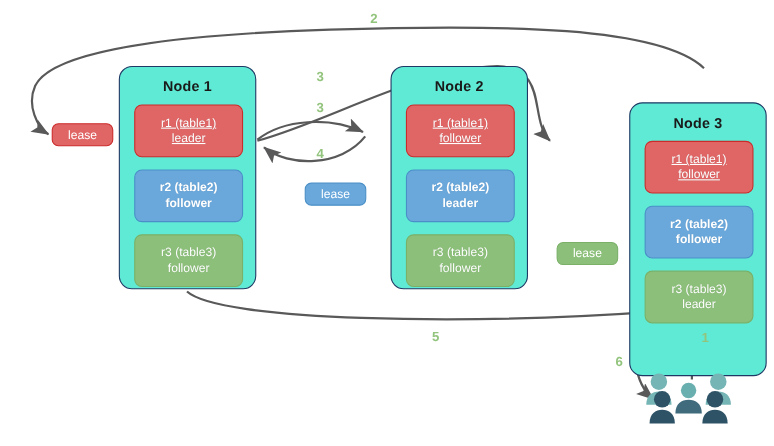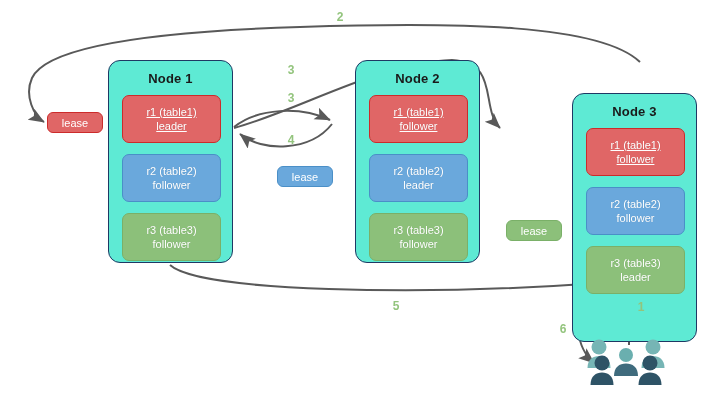--- a/index.html
+++ b/index.html
@@ -55,21 +55,21 @@
     align-items: center;
     justify-content: center;
     color: #ffffff;
     font-size: 11px;
     line-height: 14px;
     text-align: center;
     text-shadow: 0 0 1px rgba(0,0,0,0.15);
   }
   .replica .ln { display: block; }
   .r-red   { background: #e06666; border: 1.4px solid #cc2b2b; text-decoration: underline; }
-  .r-blue  { background: #6aa8dc; border: 1.4px solid #4a8fc7; }
+  .r-blue  { background: #6aa8dc; border: 1.4px solid #4a8fc7; font-weight: bold; }
   .r-green { background: #8cc07a; border: 1.4px solid #7ab068; justify-content: center; }
   .lease {
     position: absolute;
     width: 56px;
     height: 21px;
     border-radius: 6px;
     box-sizing: border-box;
     display: flex;
     align-items: center;
     justify-content: center;

